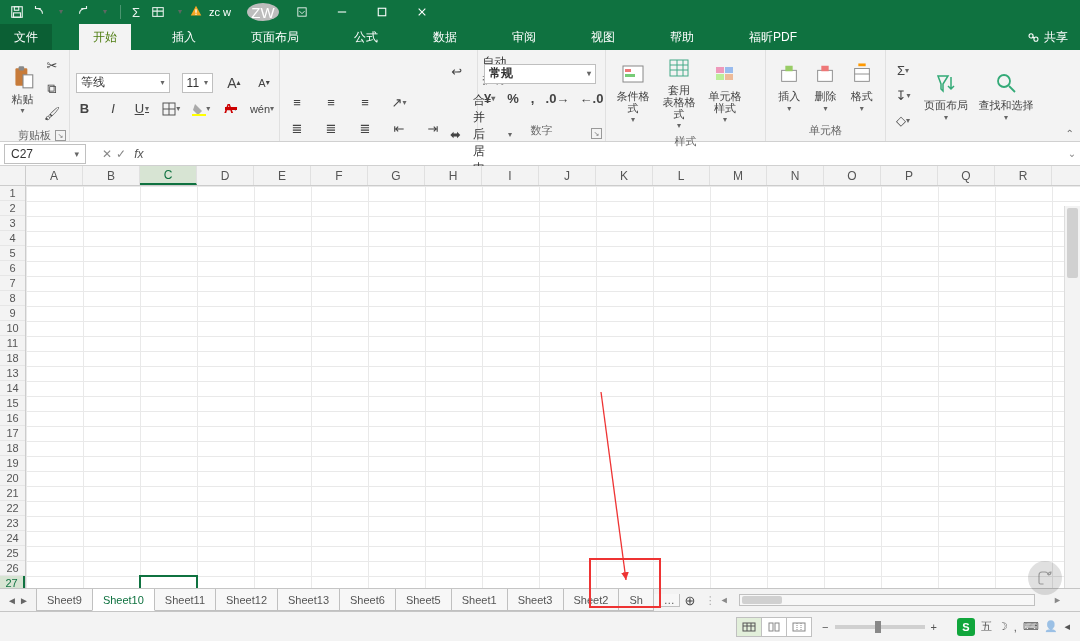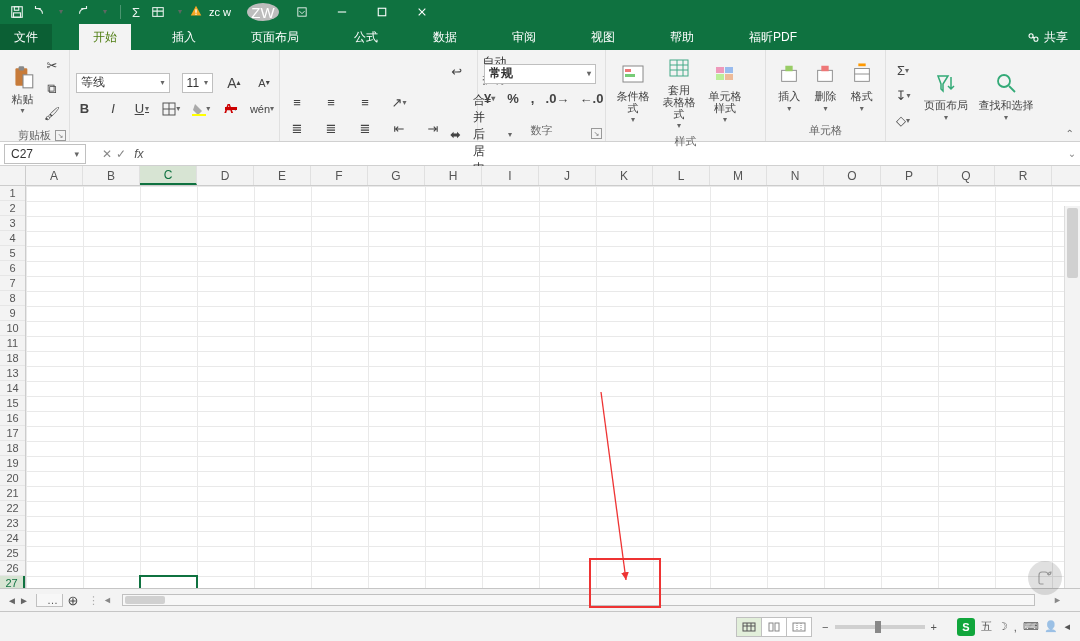--- a/index.html
+++ b/index.html
@@ -514,20 +514,33 @@
         <div class="vthumb"></div>
       </div>
   </div>
 </div>
 
 <div class="sheettabs">
   <div class="navbtns">
       <span>◄</span>
       <span>►</span>
     </div>
+  <div class="tabs" id="stabs">
+      <div class="stab">Sheet9</div>
+      <div class="stab active">Sheet10</div>
+      <div class="stab">Sheet11</div>
+      <div class="stab">Sheet12</div>
+      <div class="stab">Sheet13</div>
+      <div class="stab">Sheet6</div>
+      <div class="stab">Sheet5</div>
+      <div class="stab">Sheet1</div>
+      <div class="stab">Sheet3</div>
+      <div class="stab">Sheet2</div>
+      <div class="stab">Sh</div>
+    </div>
   <div class="stab partial">…</div>
   <div class="addsheet">⊕</div>
   <span style="padding:0 4px; color:#aaa;">⋮</span>
   <span style="color:#888; font-size:9px;">◄</span>
   <div class="hscroll-stub"></div>
   <span style="color:#888; font-size:9px; padding-right:18px;">►</span>
 </div>
 
 <div class="statusbar">
   <div class="filler"></div>

